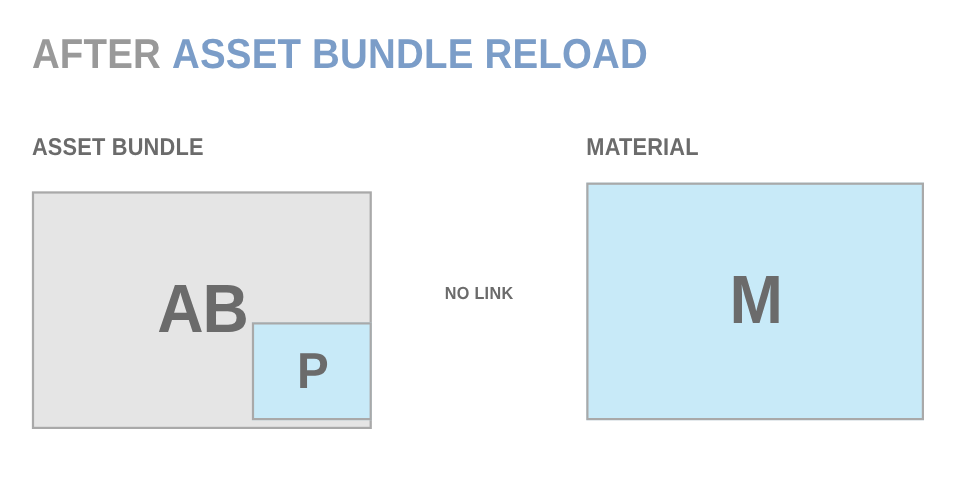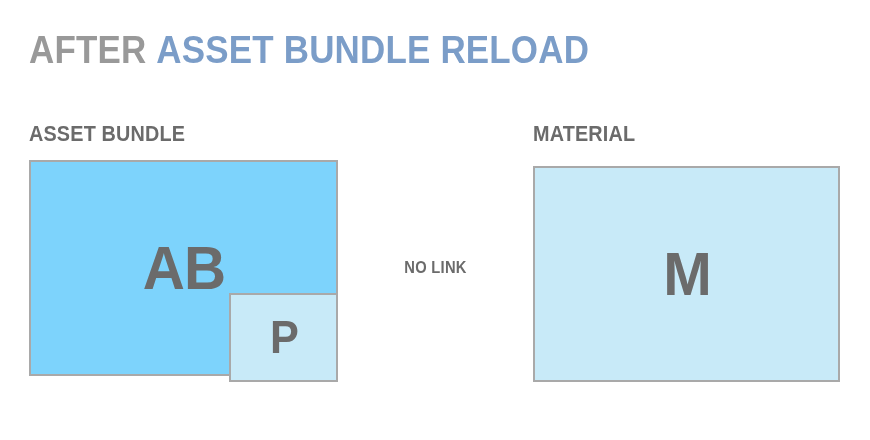--- a/index.html
+++ b/index.html
@@ -56,24 +56,24 @@
     position: absolute;
     box-sizing: border-box;
     border: 2px solid #a9a9a9;
     display: flex;
     align-items: center;
     justify-content: center;
   }
 
   #box-asset-bundle {
     left: 29px;
-    top: 160px;
+    top: 174px;
     width: 309px;
     height: 216px;
-    background: #7dd3fc;
+    background: #e5e5e5;
   }
   #box-package {
     left: 229px;
     top: 293px;
     width: 109px;
     height: 89px;
     background: #c8eaf8;
   }
   #box-material {
     left: 533px;

